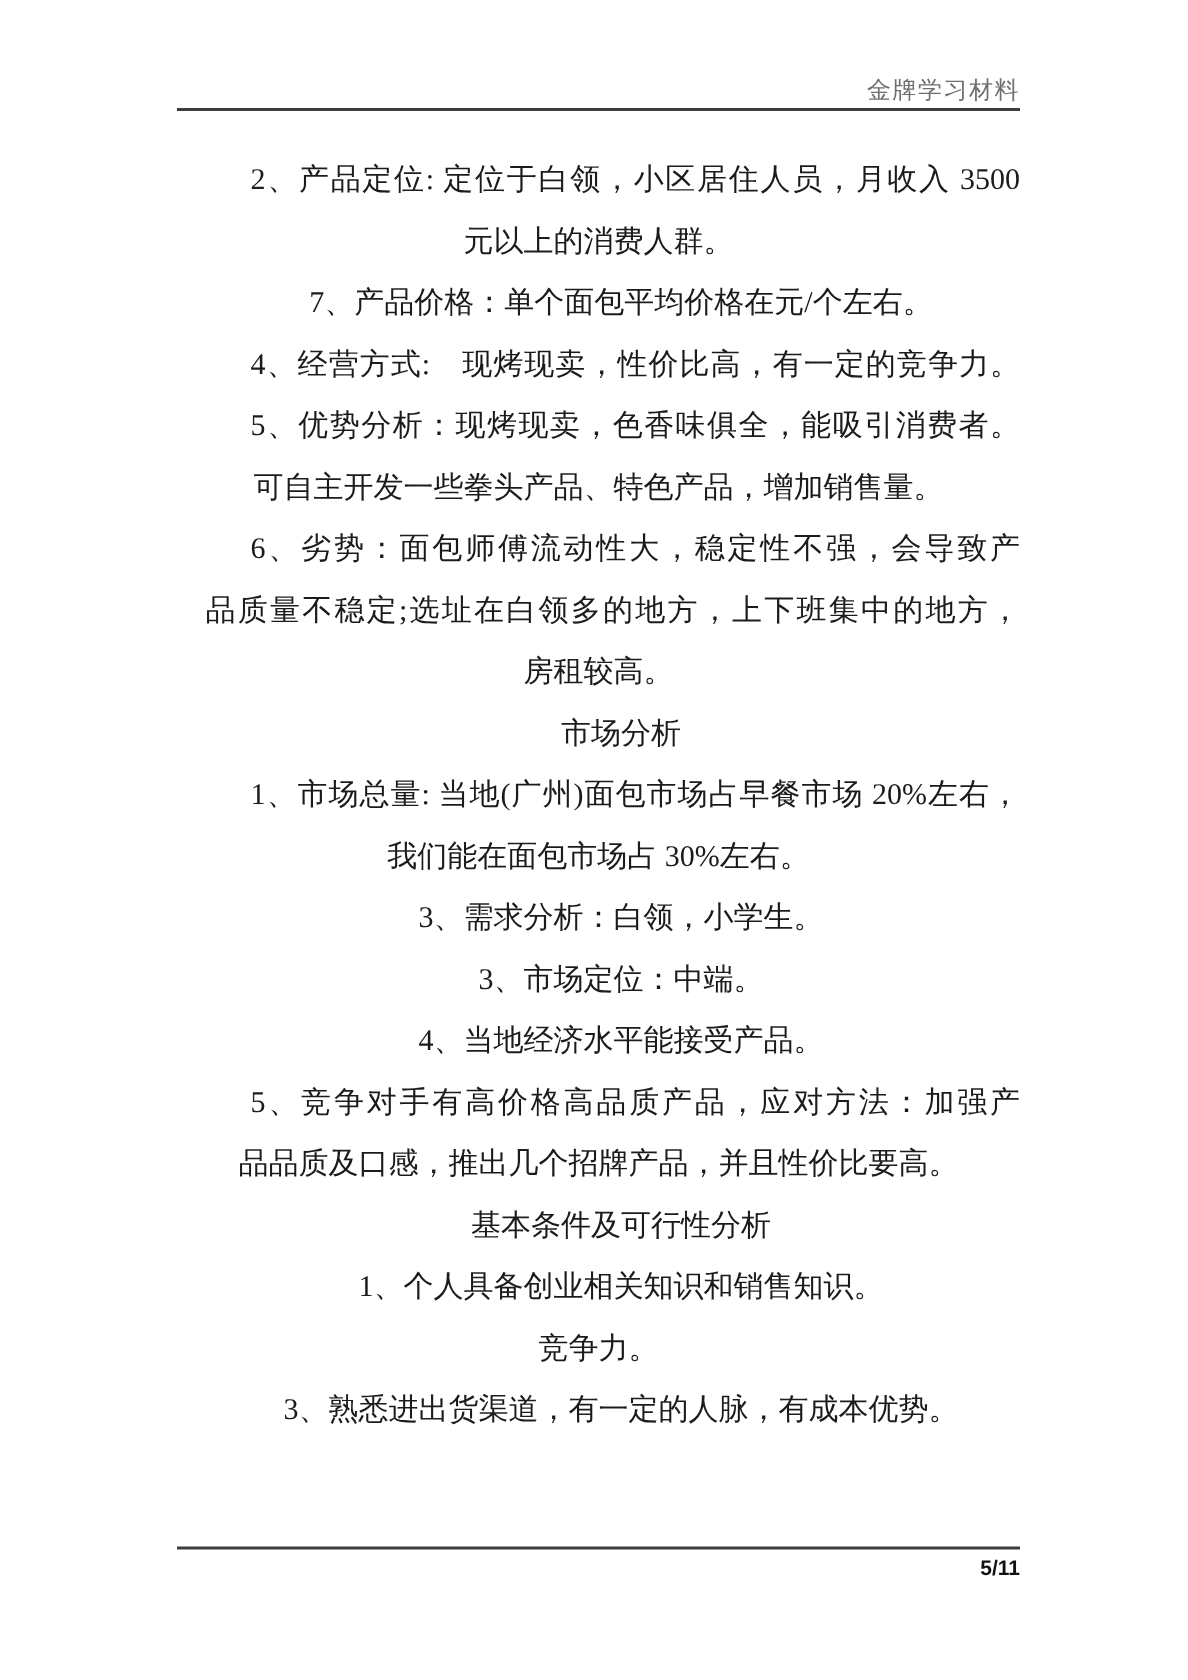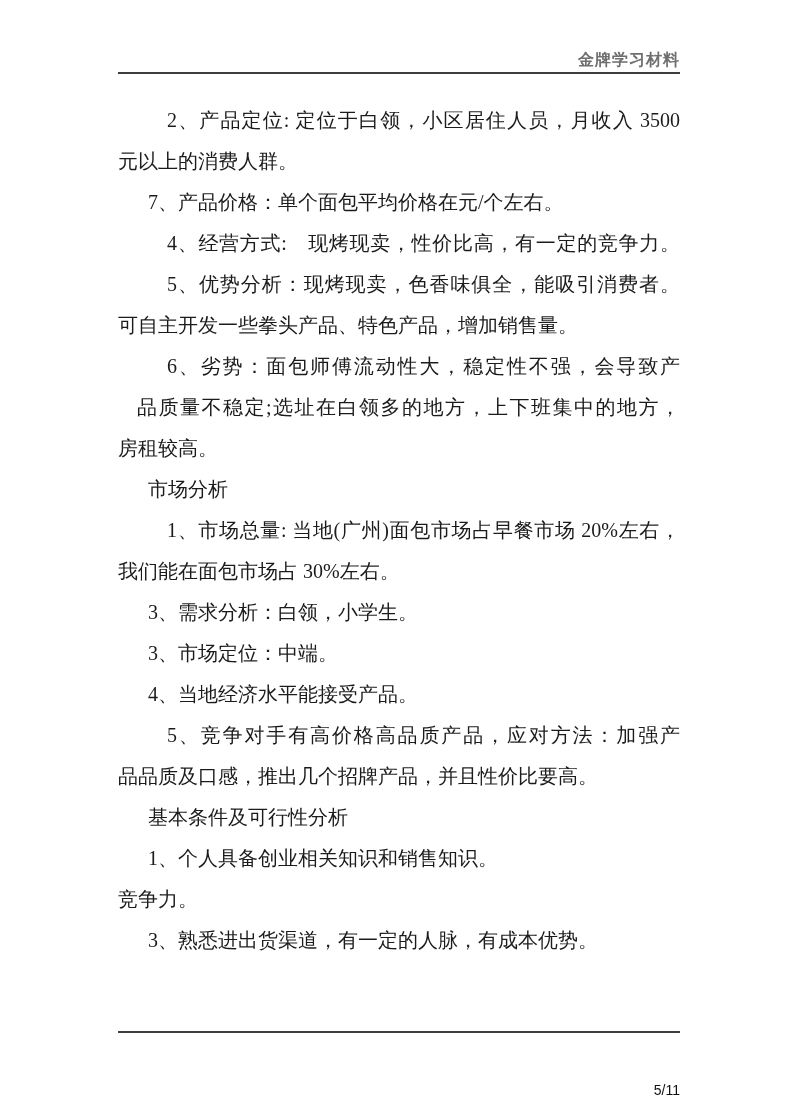--- a/index.html
+++ b/index.html
@@ -14,21 +14,21 @@
     background: #ffffff;
     overflow: hidden;
     font-family: "Liberation Serif", "DejaVu Serif", serif;
     color: #1b1b1b;
   }
   .header-label {
     position: absolute;
     top: 50px;
     right: 112px;
     font-size: 16px;
-    font-weight: bold;
+    font-weight: normal;
     color: #6f6f6f;
     letter-spacing: 1px;
     font-family: "Liberation Serif", "DejaVu Serif", serif;
   }
   .rule {
     position: absolute;
     left: 118px;
     width: 562px;
     height: 0;
     border-top: 2px solid #3d3d3d;
@@ -39,39 +39,39 @@
     position: absolute;
     left: 118px;
     top: 100px;
     width: 562px;
   }
   .line {
     font-size: 20px;
     line-height: 41px;
     height: 41px;
     white-space: nowrap;
-    text-align: left;
+    text-align: center;
     color: #1b1b1b;
   }
   .line.indent {
     padding-left: 30px;
   }
   .line.jfull {
     white-space: normal;
     text-align: justify;
     text-align-last: justify;
     text-justify: inter-character;
     margin-left: 19px;
   }
   .page-num {
     position: absolute;
-    top: 1082px;
+    top: 1037px;
     right: 112px;
     font-size: 14px;
-    font-weight: normal;
+    font-weight: bold;
     color: #111111;
     font-family: "Liberation Sans", "DejaVu Sans", sans-serif;
   }
 </style>
 </head>
 <body>
 
 <div class="page">
 
   <span class="header-label">金牌学习材料</span>

